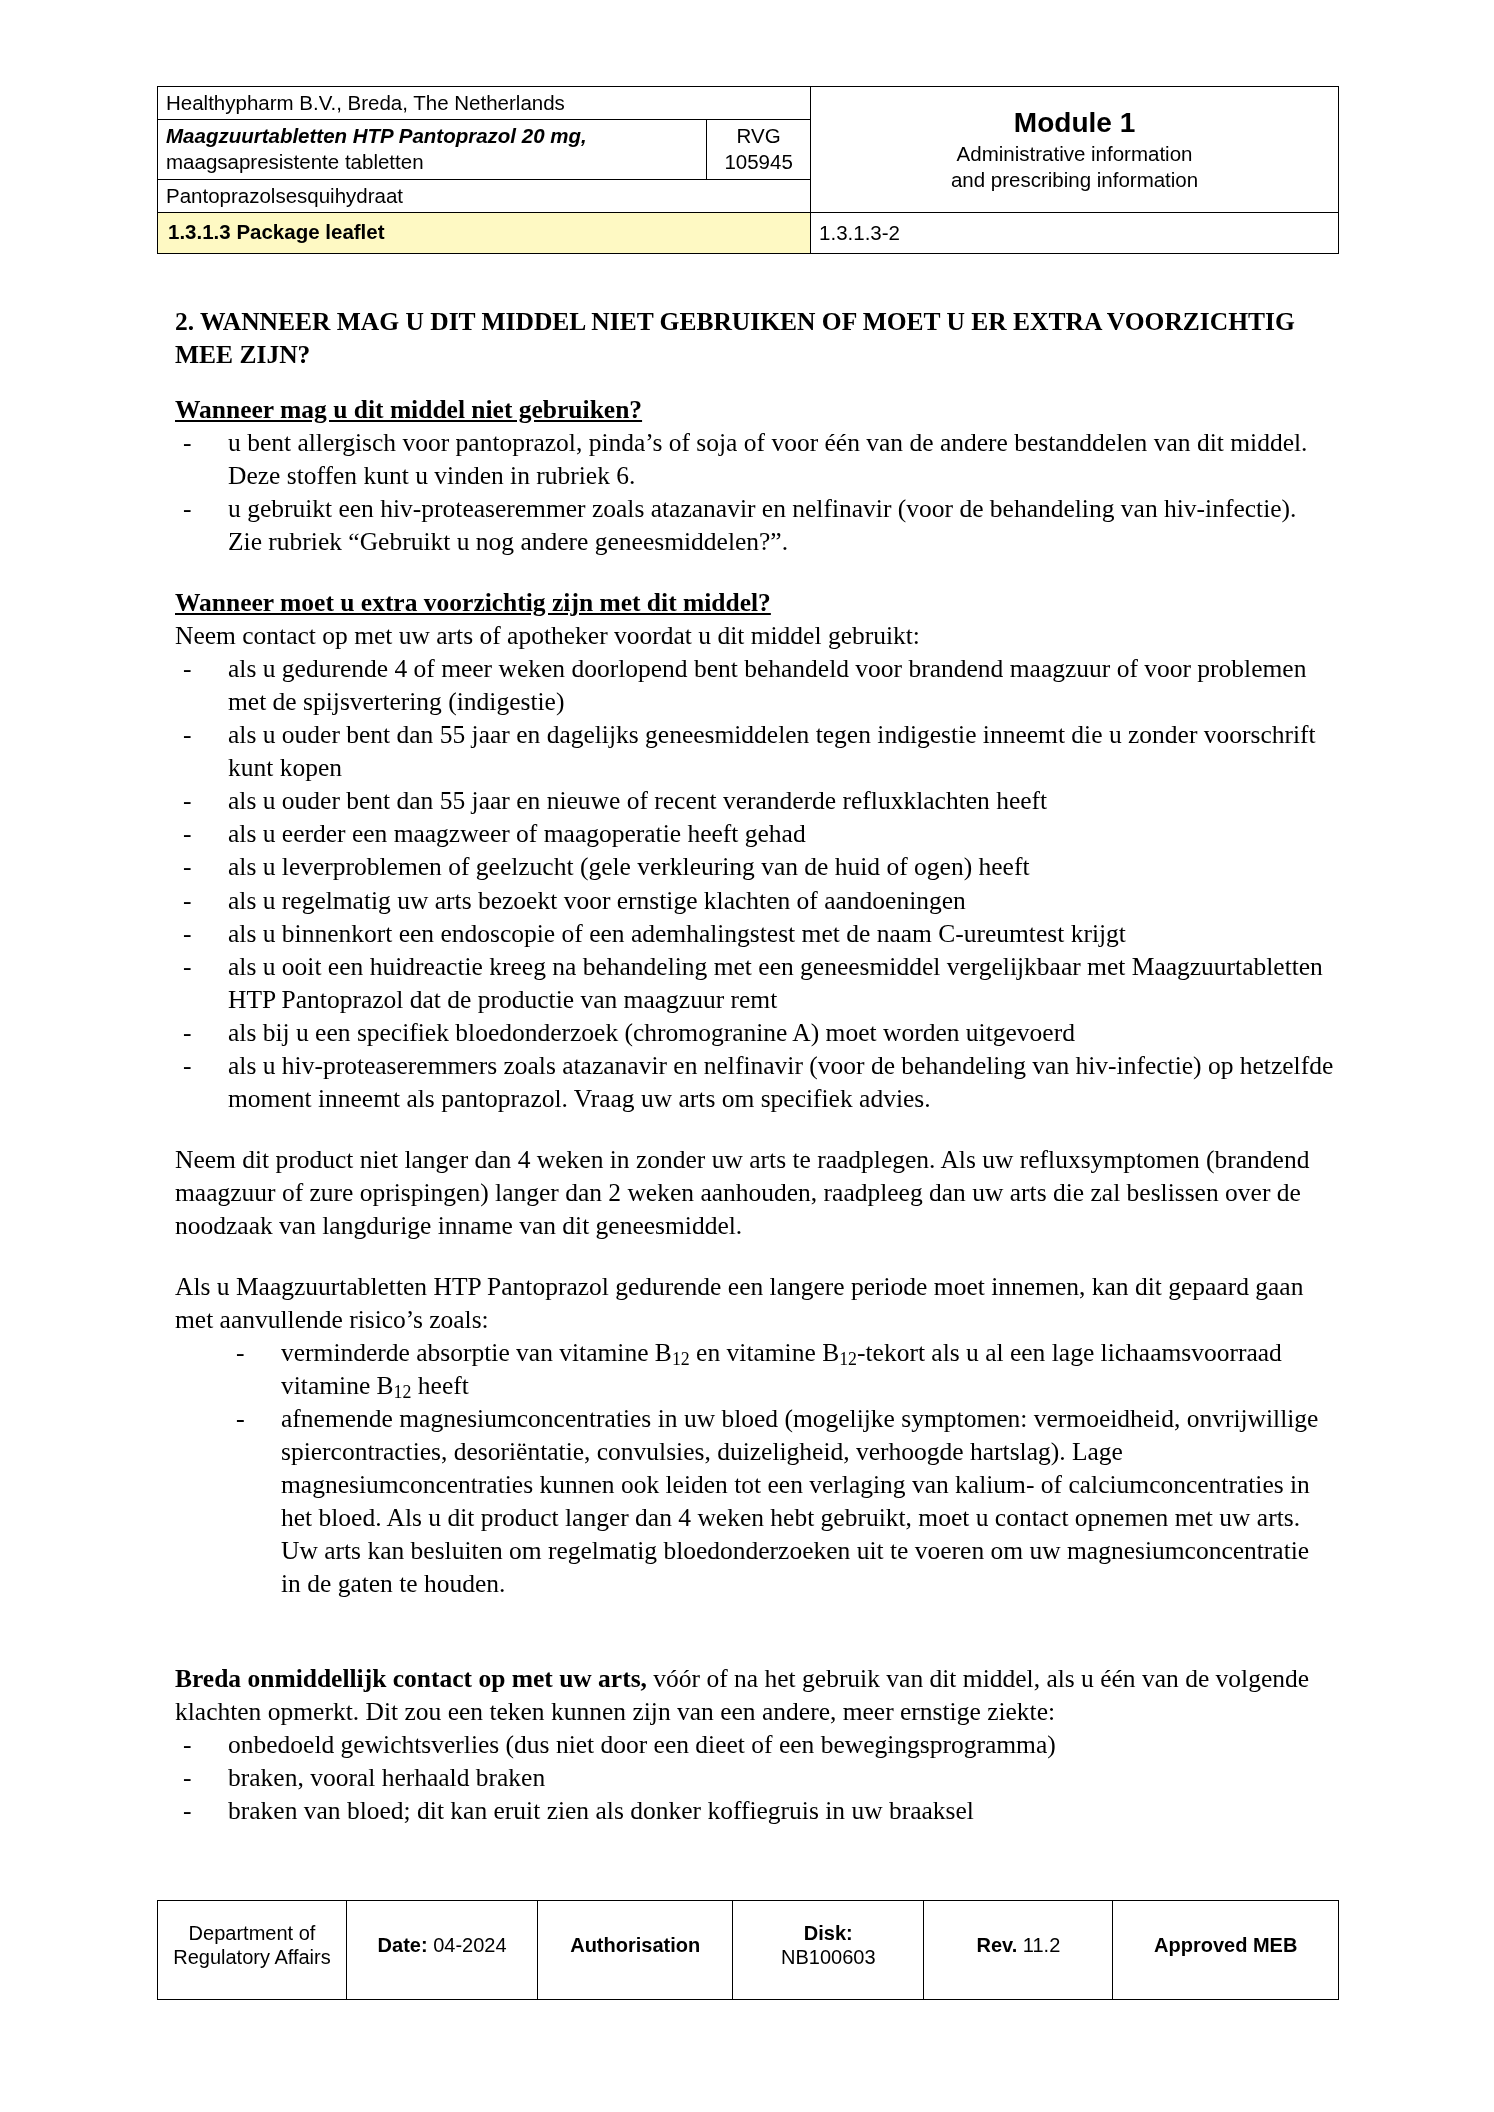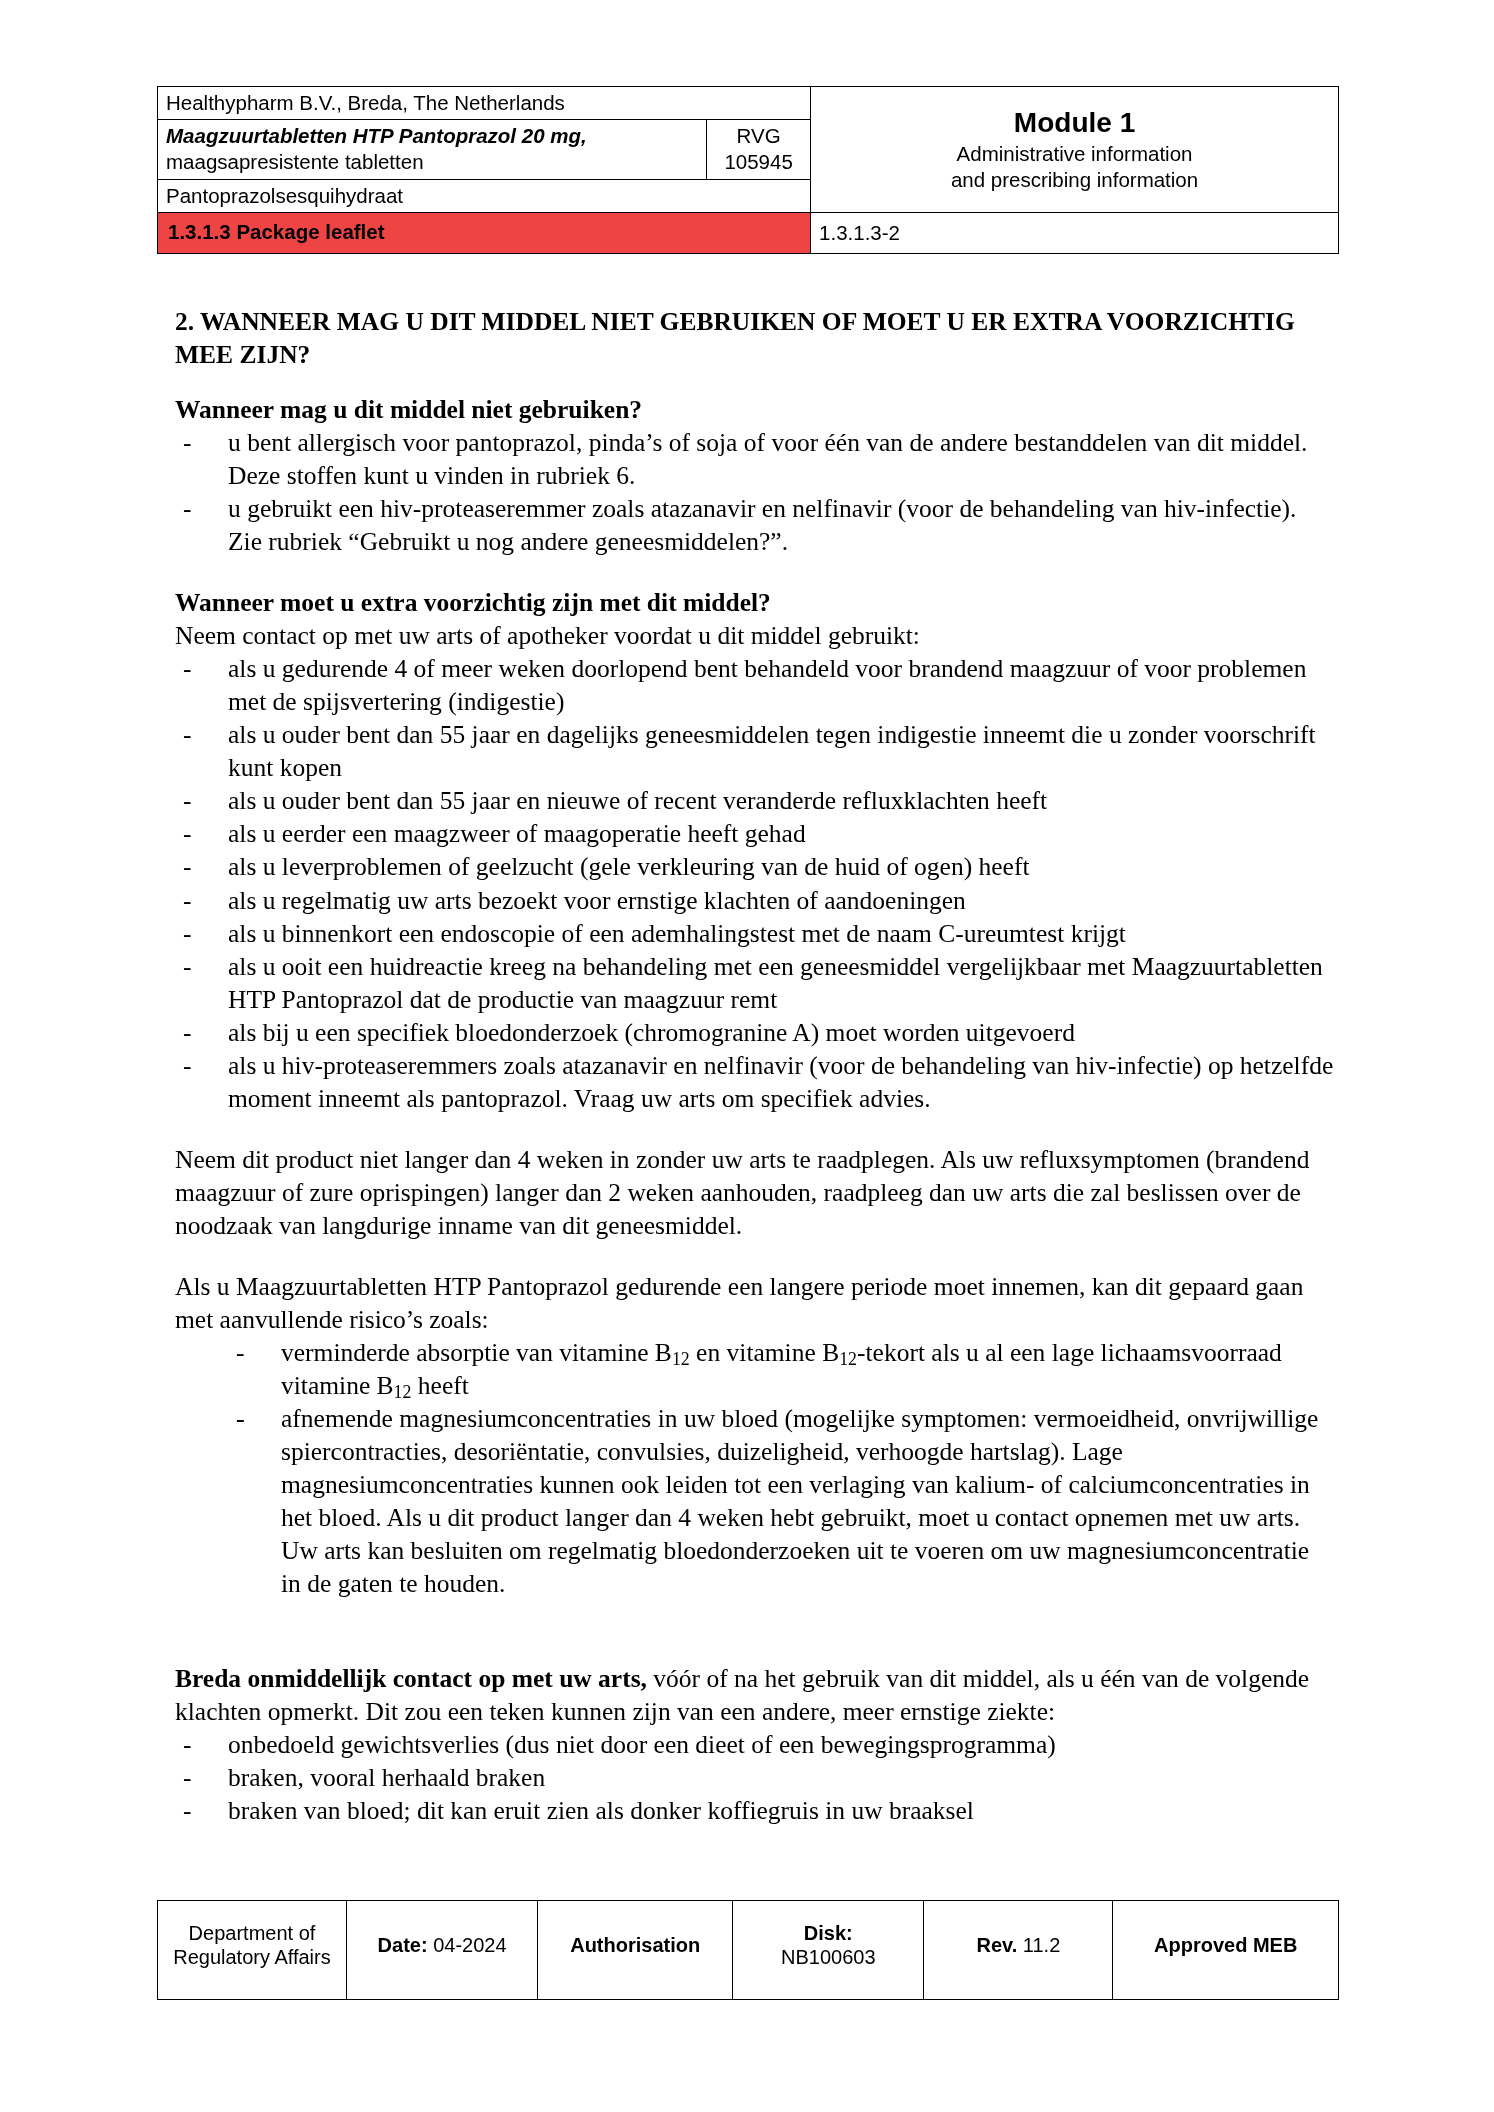--- a/index.html
+++ b/index.html
@@ -56,21 +56,21 @@
   .mod-title {
     font-weight: bold;
     display: block;
     font-size: 28px;
   }
   .prodname {
     font-weight: bold;
     font-style: italic;
   }
   .leaflet-cell {
-    background: #ef4444;
+    background: #fef9c3;
     font-weight: bold;
     font-size: 29px;
     padding: 6px 10px 8px 10px !important;
   }
   .ref-cell {
     text-align: left;
     vertical-align: middle !important;
     font-size: 22px;
   }
 
@@ -85,20 +85,21 @@
   }
   .h-main {
     font-weight: bold;
     font-size: 25.5px;
     line-height: 1.3;
     margin: 0 0 22px 0;
   }
   .h-sub {
     font-weight: bold;
     margin: 0;
+    text-decoration: underline;
   }
   p.para {
     margin: 0;
   }
   .gap-md { height: 28px; }
   .gap-xl { height: 62px; }
 
   ul.dash {
     list-style: none;
     margin: 0;

